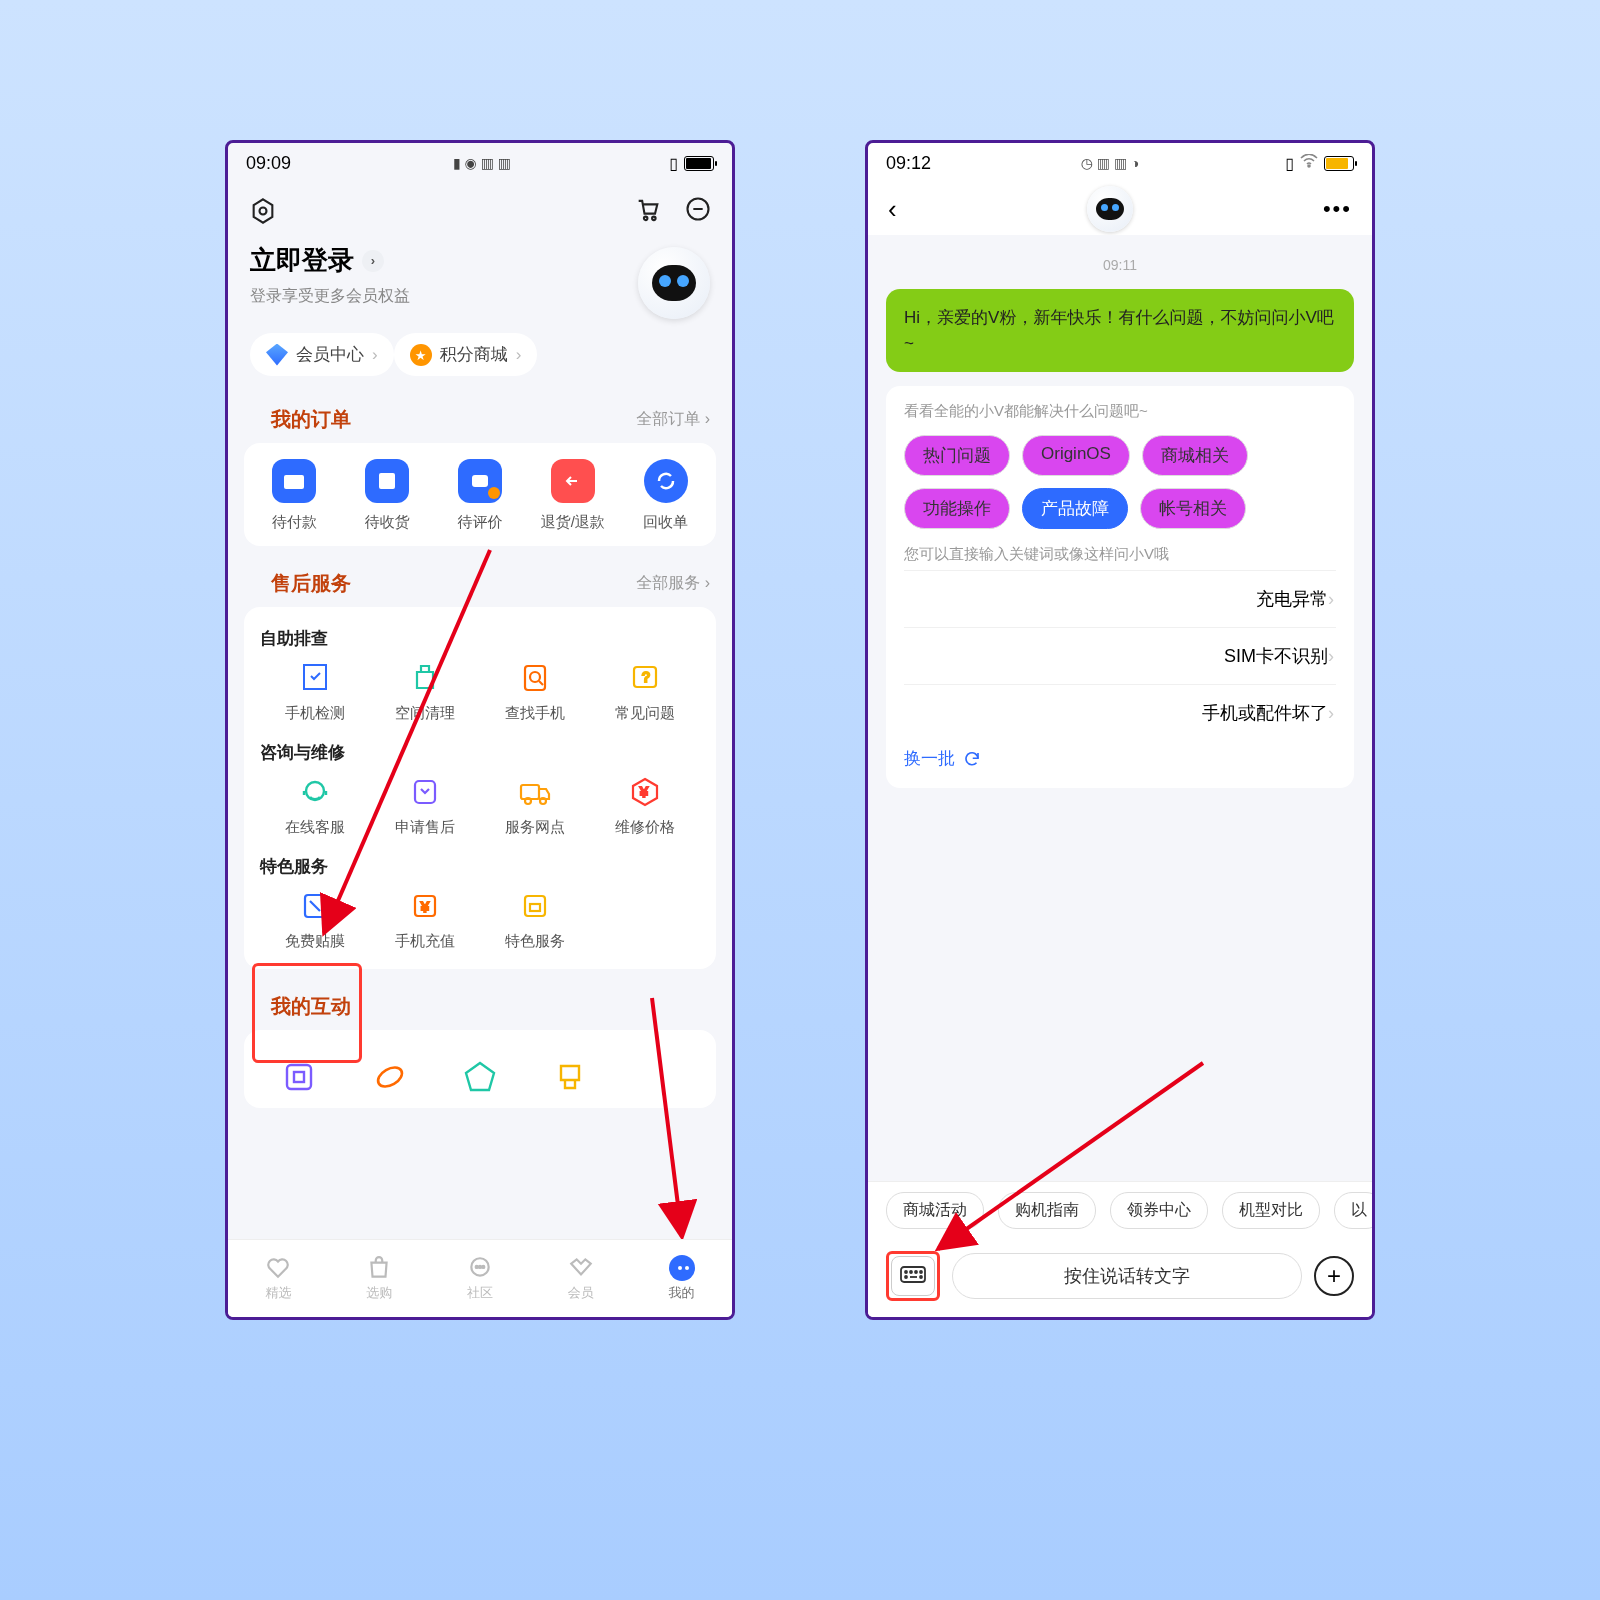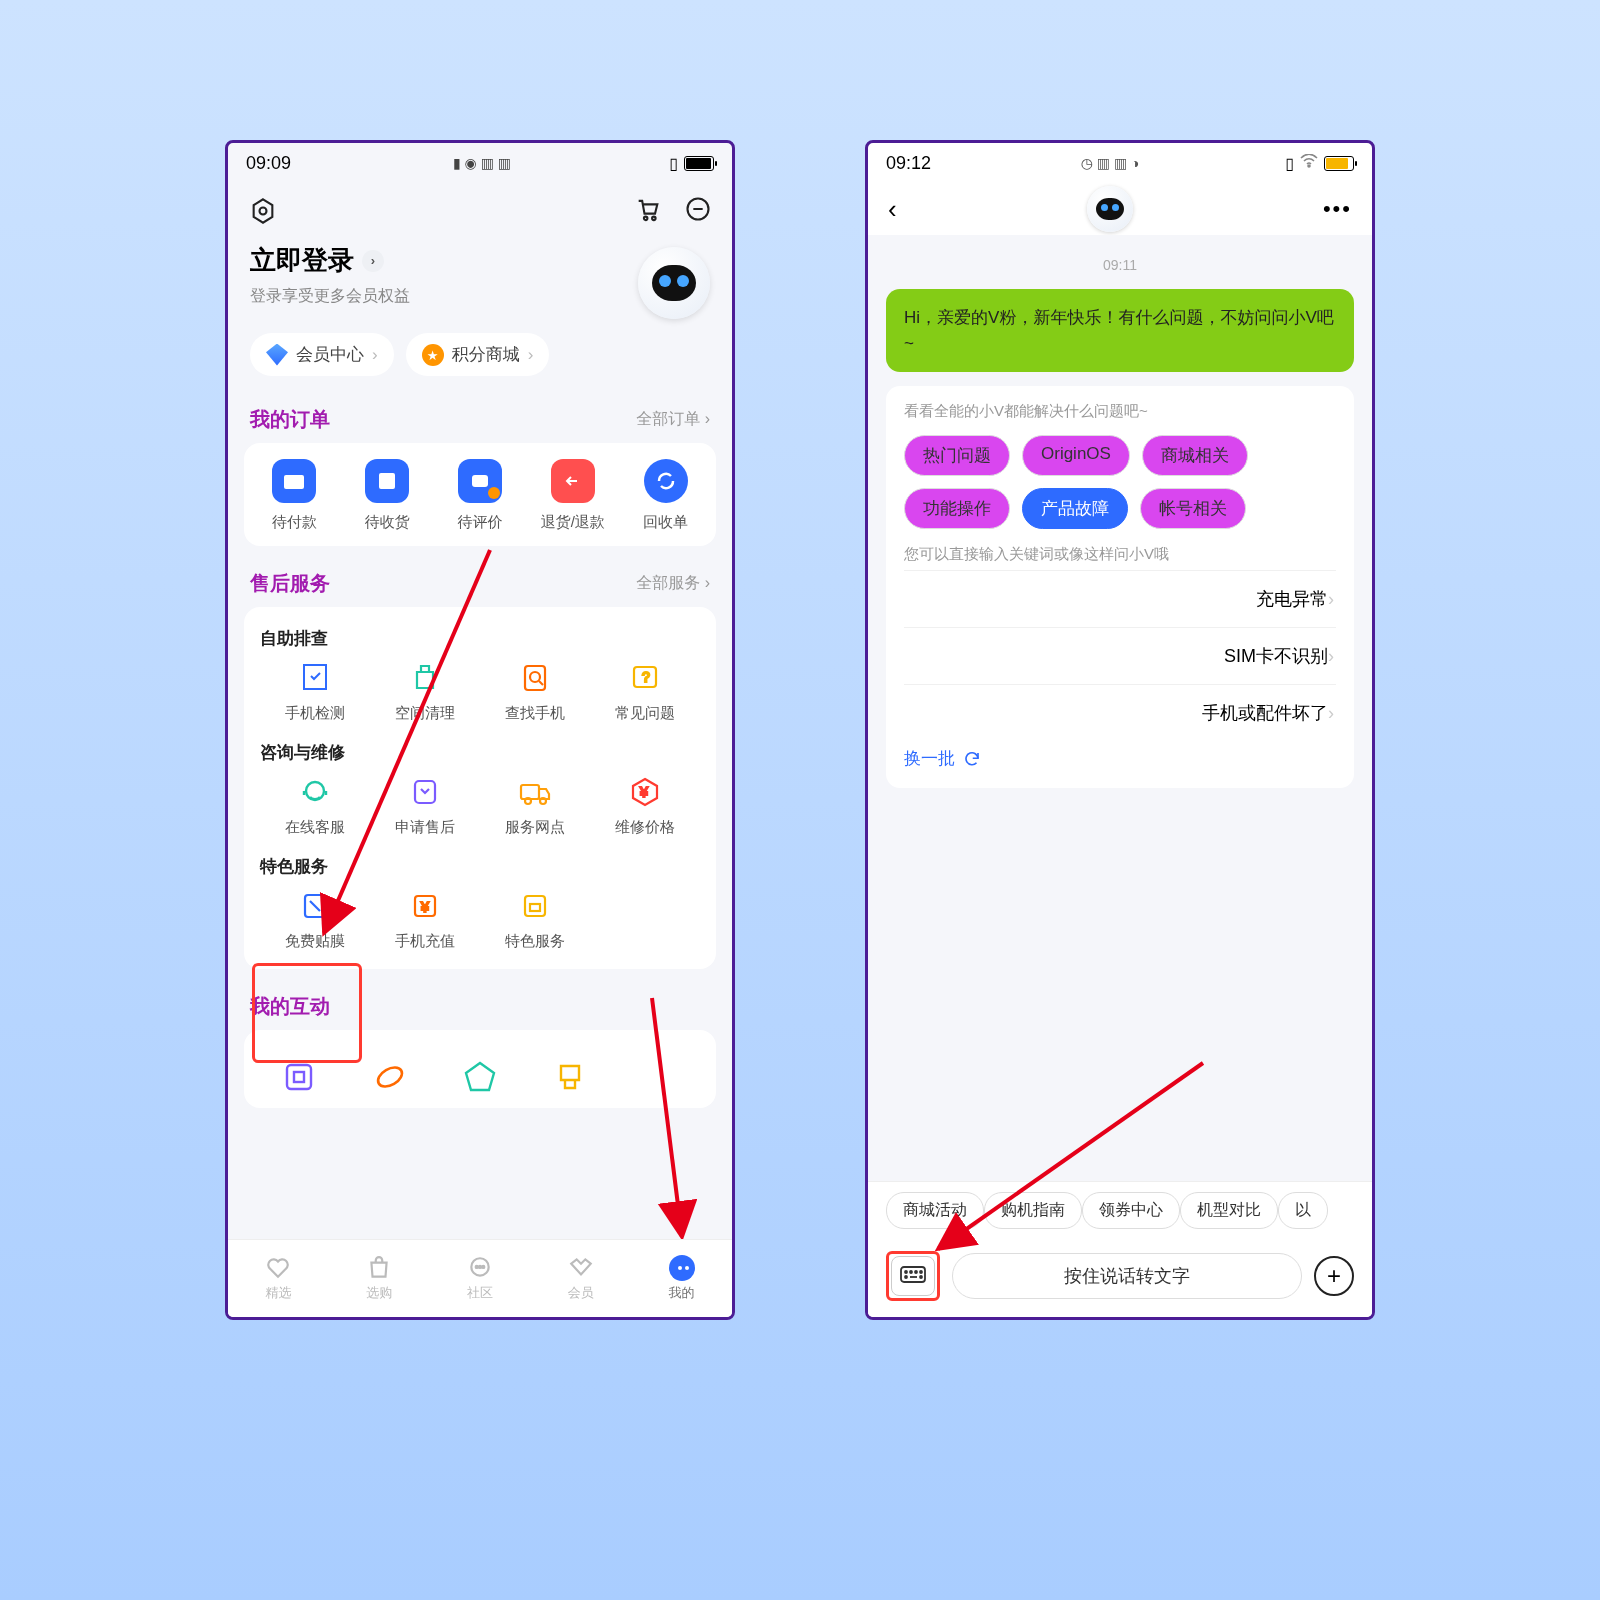--- a/index.html
+++ b/index.html
@@ -37,25 +37,25 @@
   .topbar-right { display:flex; gap:22px; align-items:center; }
   .p1-head { padding: 4px 22px 14px; display:flex; justify-content:space-between; align-items:flex-start;}
   .p1-head-left { }
   .login-title { font-size: 26px; font-weight: 700; display:flex; align-items:center; gap:8px;}
   .login-sub { font-size: 16px; color:#888; margin-top:8px;}
   .chevron-badge { width:22px;height:22px;border-radius:11px;background:#eef0f4;display:inline-flex;align-items:center;justify-content:center;font-size:13px;color:#555;}
   .avatar-big { width:72px; height:72px; border-radius:50%; background: radial-gradient(circle at 35% 30%, #fff, #e8eef7); display:flex; align-items:center; justify-content:center; box-shadow: 0 2px 6px rgba(0,0,0,.12); margin-top:4px;}
   .robot-face { width:44px;height:36px;border-radius:50%/55%;background:#111;position:relative;}
   .robot-face::before, .robot-face::after { content:""; position:absolute; width:12px;height:12px;border-radius:50%;background:#46a6ff; top:10px;}
   .robot-face::before{left:7px;} .robot-face::after{right:7px;}
-  .pill-row { display:flex; gap:12px; padding: 0 22px 16px; text-align: right;}
+  .pill-row { display:flex; padding: 0 22px 16px; text-align: right;}
   .pill-btn { background:#fff; border-radius:22px; padding:10px 16px; font-size:17px; color:#444; display:flex; align-items:center; gap:8px;}
   .pill-btn .ico { width:22px;height:22px;border-radius:6px; display:inline-block;}
   .section-head { display:flex; justify-content:space-between; align-items:center; padding: 14px 22px 10px; }
-  .section-title { font-size:20px; font-weight:700; color:#a21caf;}
+  .section-title { font-size:20px; font-weight:700; color:#c2410c;margin-left:21px;}
   .section-link { font-size:16px; color:#999;}
   .order-card { background:#fff; border-radius:16px; margin: 0 16px 10px; padding: 16px 4px 14px;}
   .row5 { display:flex; }
   .cell { flex:1; display:flex; flex-direction:column; align-items:center; gap:10px;}
   .cell .ic { width:44px; height:44px; border-radius:12px; display:flex; align-items:center; justify-content:center;}
   .cell .lab { font-size:15px; color:#555;}
   .service-card { background:#fff; border-radius:16px; margin: 0 16px 10px; padding: 14px 16px 18px;}
   .sc-sub { font-size:17px; font-weight:700; color:#222; margin: 6px 0 10px;}
   .grid4 { display:flex; }
   .gcell { flex:1; display:flex; flex-direction:column; align-items:center; gap:8px;}
@@ -81,21 +81,21 @@
   .ts { text-align:center; font-size:14px; color:#aaa; margin: 10px 0 16px;}
   .bubble { background:#84cc16; border-radius:14px; padding:16px 18px; font-size:17px; color:#222; line-height:1.5; margin-bottom:14px;}
   .faq-card { background:#fff; border-radius:14px; padding: 16px 18px 18px; margin-bottom:14px;}
   .faq-hint { font-size:15px; color:#999; margin-bottom:14px;}
   .chip-row { display:flex; flex-wrap:wrap; gap:12px; margin-bottom:10px;}
   .chip { border:1px solid #ddd; border-radius:22px; padding:8px 18px; font-size:17px; color:#333; background:#d946ef;}
   .chip.active { background:#2e6bff; color:#fff; border-color:#2e6bff;}
   .faq-row { display:flex; justify-content:flex-end; align-items:center; padding:16px 2px; font-size:18px; border-top:1px solid #f0f0f0;}
   .faq-row:first-of-type { border-top:none; }
   .refresh { color:#2e6bff; font-size:17px; display:flex; align-items:center; gap:8px; margin-top:6px;}
-  .quick-chips { display:flex; padding: 10px 18px; overflow-x:hidden; background:#fff; border-top:1px solid #eee;}
+  .quick-chips { display:flex; gap:14px; padding: 10px 18px; overflow-x:hidden; background:#fff; border-top:1px solid #eee;}
   .qchip { border:1px solid #ddd; border-radius:18px; padding:7px 16px; font-size:16px; color:#333; white-space:nowrap;}
   .input-row { display:flex; align-items:center; gap:12px; padding: 12px 18px 16px; background:#fff;}
   .kbd-btn { width:44px;height:40px;border:1px solid #ccc;border-radius:8px;display:flex;align-items:center;justify-content:center;}
   .kbd-highlight { border:3px solid #ff3a30; padding:2px; border-radius:6px;}
   .voice-input { flex:1; height:46px; border:1px solid #ddd; border-radius:24px; display:flex; align-items:center; justify-content:center; font-size:18px; color:#333;}
   .plus-btn { width:40px;height:40px;border:2px solid #222;border-radius:50%;display:flex;align-items:center;justify-content:center;font-size:24px;}
 
   
   svg.arrow { position:absolute; pointer-events:none; }
 

